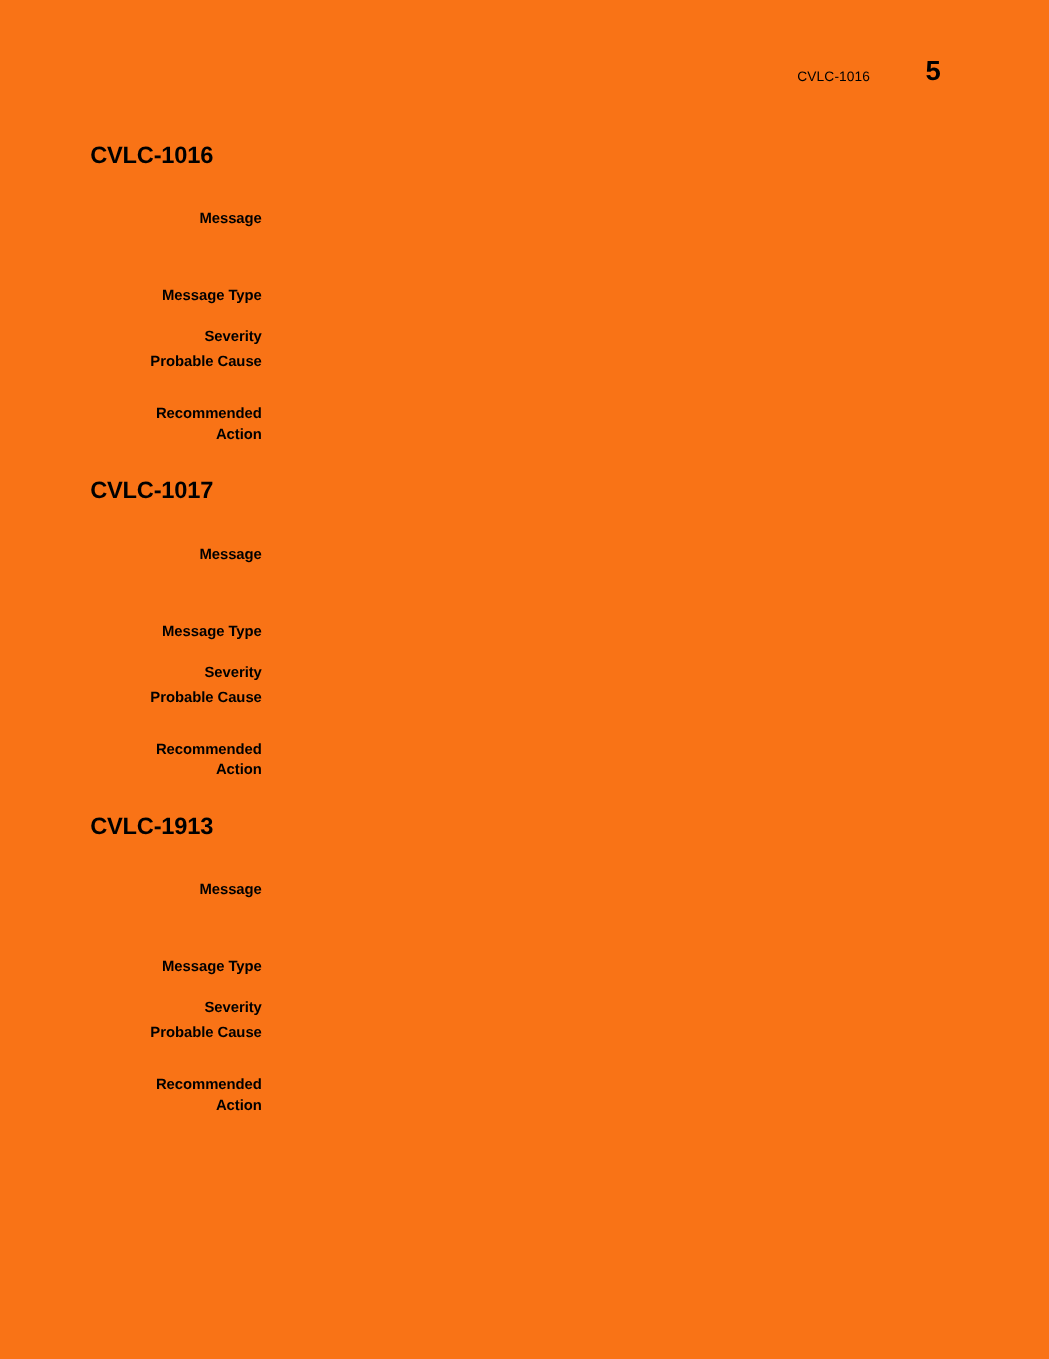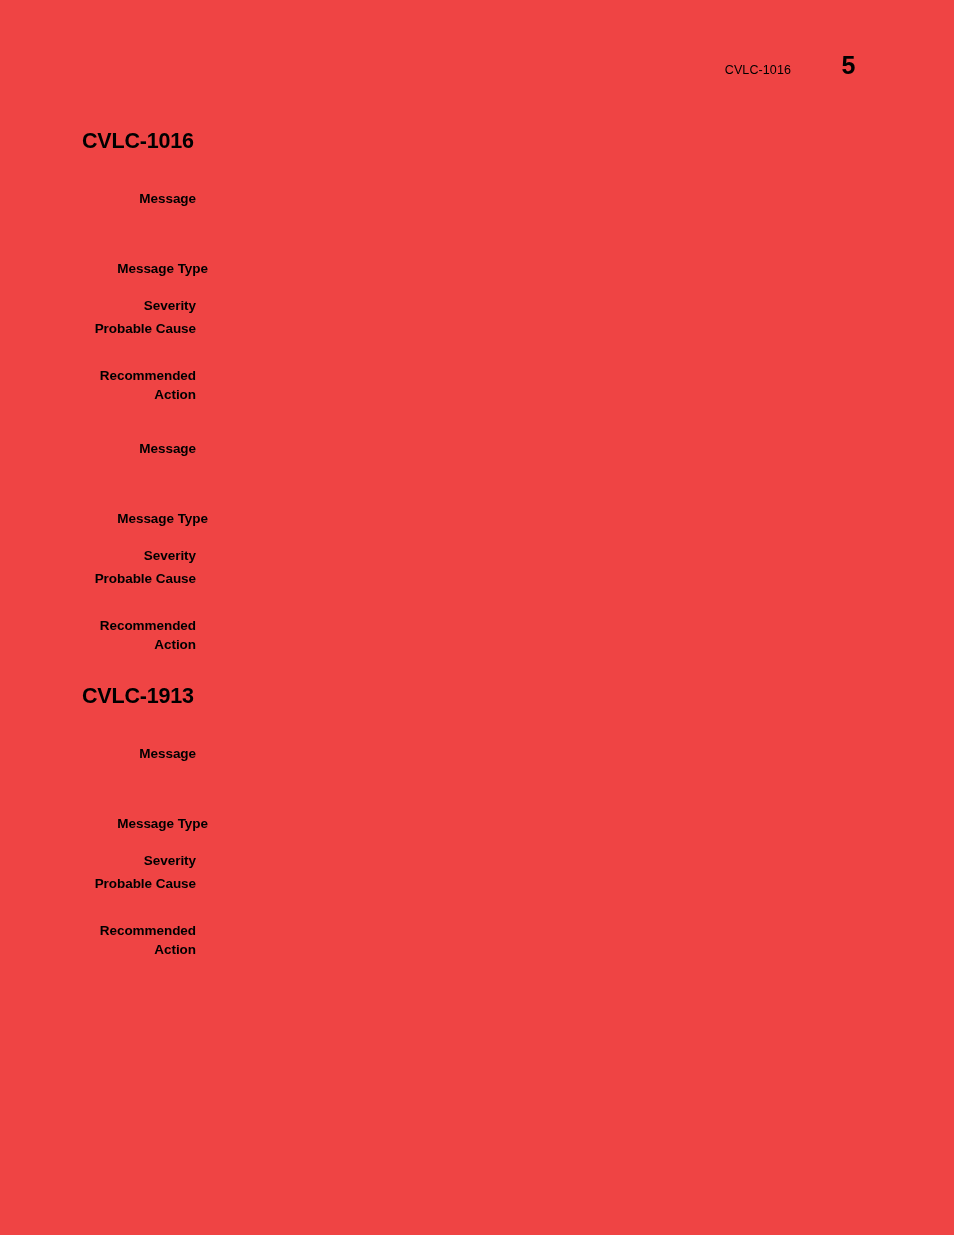--- a/index.html
+++ b/index.html
@@ -9,21 +9,21 @@
   }
   body {
     font-family: "Liberation Sans", sans-serif;
     color: #000000;
     -webkit-font-smoothing: antialiased;
   }
   .page {
     position: relative;
     width: 954px;
     height: 1235px;
-    background: #ef4444;
+    background: #f97316;
     overflow: hidden;
   }
 
   
   .running-head {
     position: absolute;
     top: 62px;
     left: 0;
     width: 954px;
     height: 34px;
@@ -67,20 +67,21 @@
     line-height: 26px;
     letter-spacing: -0.2px;
     color: #000000;
   }
 
   
   .entry {
     position: relative;
     display: flex;
     align-items: center;
+    padding-left: 42px;
   }
   .entry-label {
     width: 196px;
     flex: 0 0 196px;
     box-sizing: border-box;
     padding-right: 0;
     text-align: right;
     font-size: 13.5px;
     font-weight: bold;
     line-height: 19px;
@@ -95,21 +96,21 @@
     padding-right: 99px;
     min-height: 19px;
     font-size: 13.5px;
     line-height: 19px;
     color: #000000;
     white-space: pre-wrap;
   }
 
   
   .entry.message      { margin-top: 35px; }
-  .entry.message-type { margin-top: 51px; margin-left: 12px; }
+  .entry.message-type { margin-top: 51px; }
   .entry.severity     { margin-top: 18px; }
   .entry.cause        { margin-top: 4px; }
   .entry.action       { margin-top: 28px; }
 
   .section + .section { margin-top: 29px; }
 </style>
 </head>
 <body>
 
 <div class="page">
@@ -145,20 +146,21 @@
       </div>
 
       <div class="entry action">
         <div class="entry-label">Recommended
 Action</div>
         <div class="entry-value"></div>
       </div>
     </div>
 
     <div class="section">
+      <h2 class="section-heading">CVLC-1017</h2>
 
       <div class="entry message">
         <div class="entry-label">Message</div>
         <div class="entry-value"></div>
       </div>
 
       <div class="entry message-type">
         <div class="entry-label">Message Type</div>
         <div class="entry-value"></div>
       </div>

